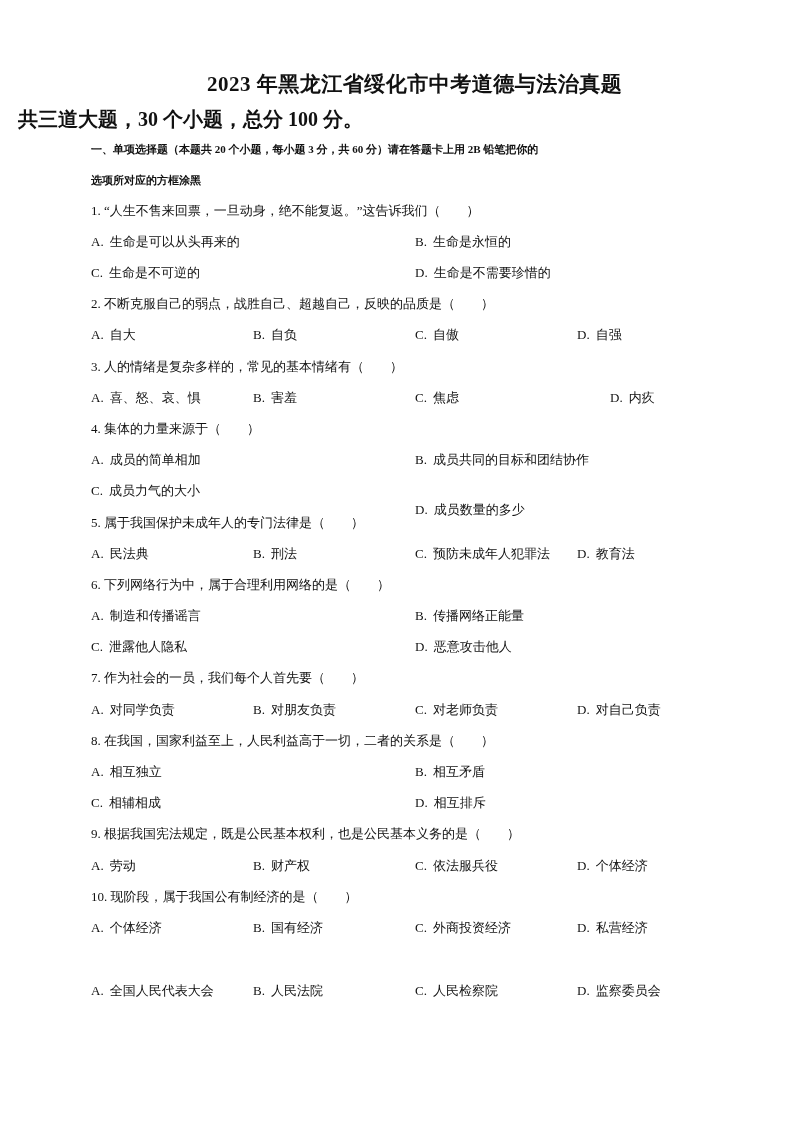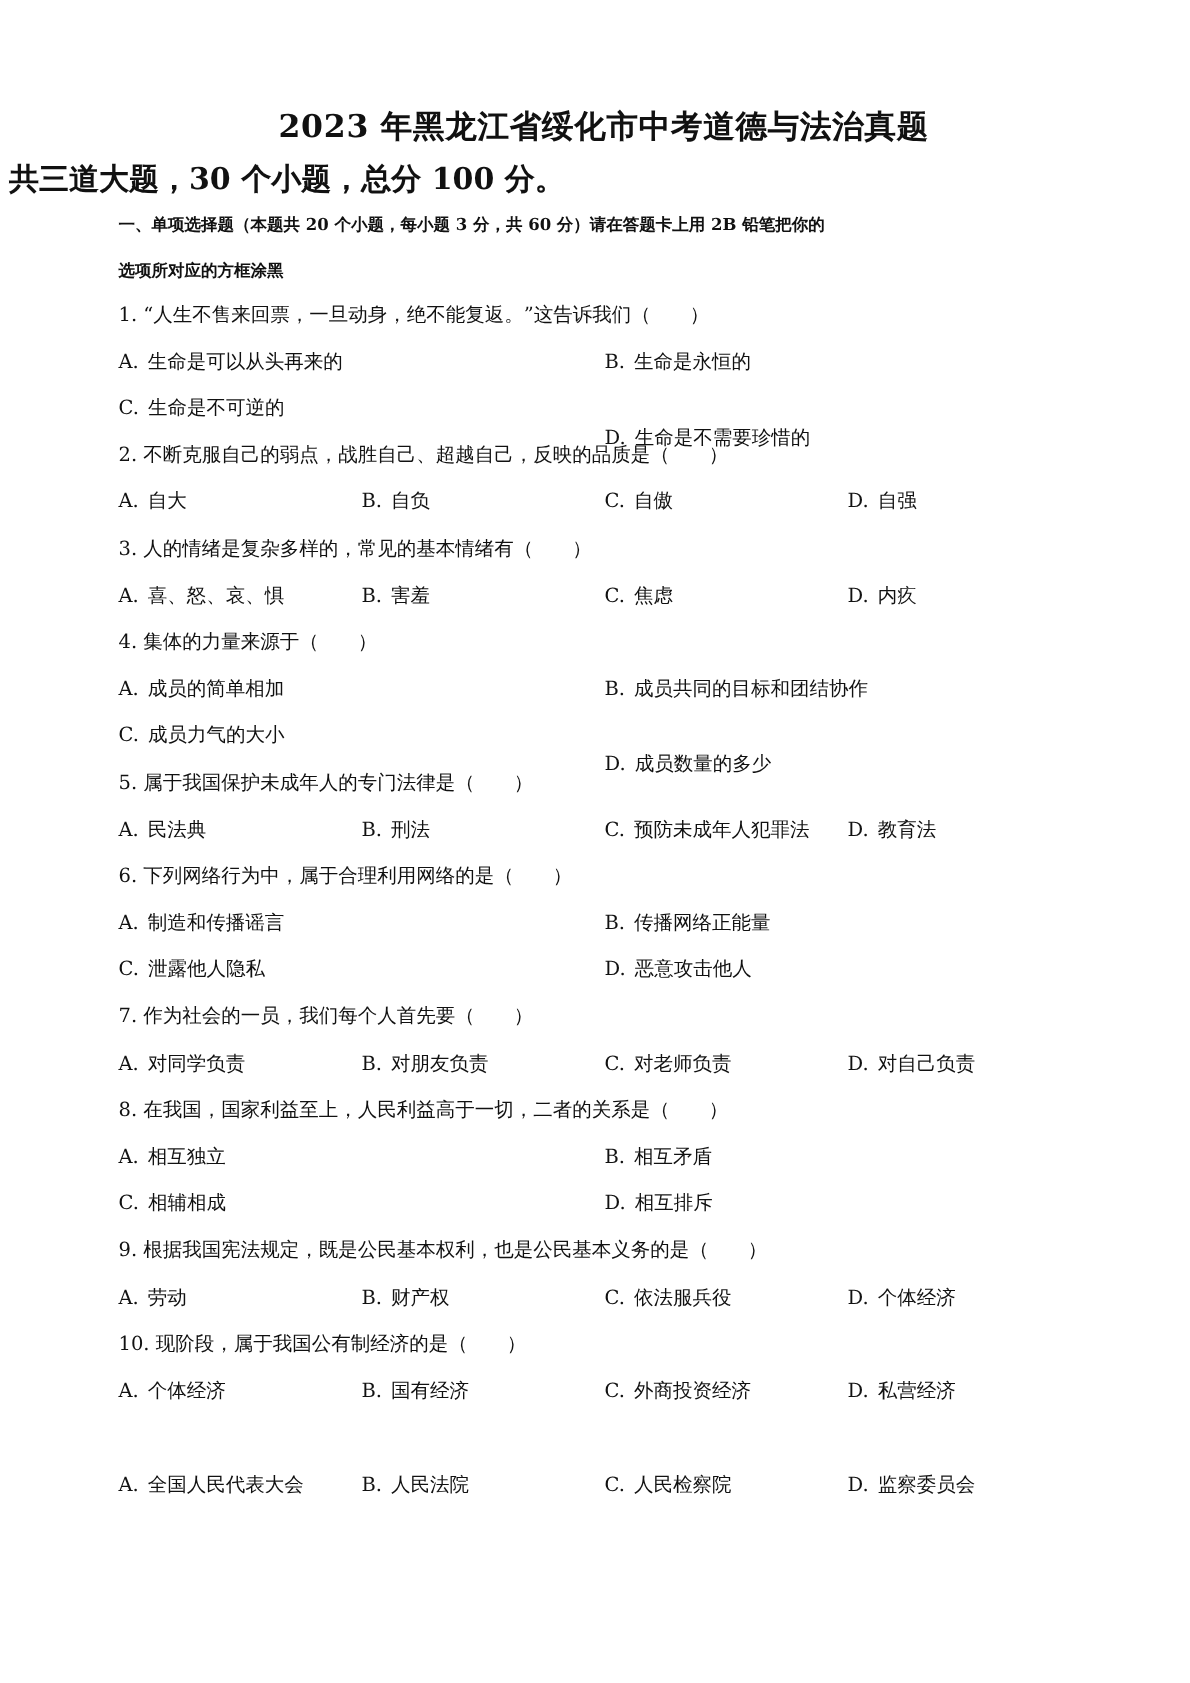--- a/index.html
+++ b/index.html
@@ -1,18 +1,18 @@
 <!DOCTYPE html>
 <html><head>
   <meta charset="utf-8">
   <style>
     html, body { margin: 0; padding: 0; background: #ffffff; }
     body { width: 793px; height: 1122px; position: relative; overflow: hidden;
            font-family: "DejaVu Serif", "Liberation Serif", serif; color: #111; }
-    .page { position: absolute; left: 6px; top: 0; width: 632px; height: 1122px; }
+    .page { position: absolute; left: 18px; top: 0; width: 632px; height: 1122px; font-family: Liberation Serif, serif; }
     .title { position: absolute; top: 70px; left: 0; width: 793px; text-align: center;
              font-size: 21px; font-weight: bold; letter-spacing: 0.5px; }
     .subtitle { position: absolute; top: 106px; left: 0; width: 793px; text-align: left;
                 font-size: 20px; font-weight: bold; }
     .section { position: absolute; left: 73px; width: 660px; font-size: 11px; font-weight: bold; line-height: 31px; }
     .line { position: absolute; left: 73px; font-size: 13px; line-height: 18px; white-space: nowrap; }
     .opt { position: absolute; font-size: 13px; line-height: 18px; white-space: nowrap; }
     .c0 { left: 73px; } .c1 { left: 235px; } .c2 { left: 397px; } .c3 { left: 559px; }
     .letter { margin-right: 6px; }
   </style>
@@ -23,33 +23,33 @@
   <div class="title">2023 年黑龙江省绥化市中考道德与法治真题</div>
   <div class="subtitle">共三道大题，30 个小题，总分 100 分。</div>
 
   <div class="section" style="top:134px;">一、单项选择题（本题共 20 个小题，每小题 3 分，共 60 分）请在答题卡上用 2B 铅笔把你的</div>
   <div class="section" style="top:165px;">选项所对应的方框涂黑</div>
 
   <div class="line" style="top:202px;">1. “人生不售来回票，一旦动身，绝不能复返。”这告诉我们（　　）</div>
   <div class="opt c0" style="top:233px;"><span class="letter">A.</span><span>生命是可以从头再来的</span></div>
   <div class="opt c2" style="top:233px;"><span class="letter">B.</span><span>生命是永恒的</span></div>
   <div class="opt c0" style="top:264px;"><span class="letter">C.</span><span>生命是不可逆的</span></div>
-  <div class="opt c2" style="top:264px;margin-top:20px;"><span class="letter">D.</span><span>生命是不需要珍惜的</span></div>
+  <div class="opt c2" style="top:264px;"><span class="letter">D.</span><span>生命是不需要珍惜的</span></div>
 
   <div class="line" style="top:295px;">2. 不断克服自己的弱点，战胜自己、超越自己，反映的品质是（　　）</div>
   <div class="opt c0" style="top:326px;"><span class="letter">A.</span><span>自大</span></div>
   <div class="opt c1" style="top:326px;"><span class="letter">B.</span><span>自负</span></div>
   <div class="opt c2" style="top:326px;"><span class="letter">C.</span><span>自傲</span></div>
   <div class="opt c3" style="top:326px;"><span class="letter">D.</span><span>自强</span></div>
 
   <div class="line" style="top:358px;">3. 人的情绪是复杂多样的，常见的基本情绪有（　　）</div>
   <div class="opt c0" style="top:389px;"><span class="letter">A.</span><span>喜、怒、哀、惧</span></div>
   <div class="opt c1" style="top:389px;"><span class="letter">B.</span><span>害羞</span></div>
   <div class="opt c2" style="top:389px;"><span class="letter">C.</span><span>焦虑</span></div>
-  <div class="opt c3" style="top:389px;"><span class="letter">D.</span><span>内疚</span></div>
+  <div class="opt c3" style="top:389px;margin-left:33px;"><span class="letter">D.</span><span>内疚</span></div>
 
   <div class="line" style="top:420px;">4. 集体的力量来源于（　　）</div>
   <div class="opt c0" style="top:451px;"><span class="letter">A.</span><span>成员的简单相加</span></div>
   <div class="opt c2" style="top:451px;"><span class="letter">B.</span><span>成员共同的目标和团结协作</span></div>
   <div class="opt c0" style="top:482px;"><span class="letter">C.</span><span>成员力气的大小</span></div>
   <div class="opt c2" style="top:482px;margin-top:19px;"><span class="letter">D.</span><span>成员数量的多少</span></div>
 
   <div class="line" style="top:514px;">5. 属于我国保护未成年人的专门法律是（　　）</div>
   <div class="opt c0" style="top:545px;"><span class="letter">A.</span><span>民法典</span></div>
   <div class="opt c1" style="top:545px;"><span class="letter">B.</span><span>刑法</span></div>

